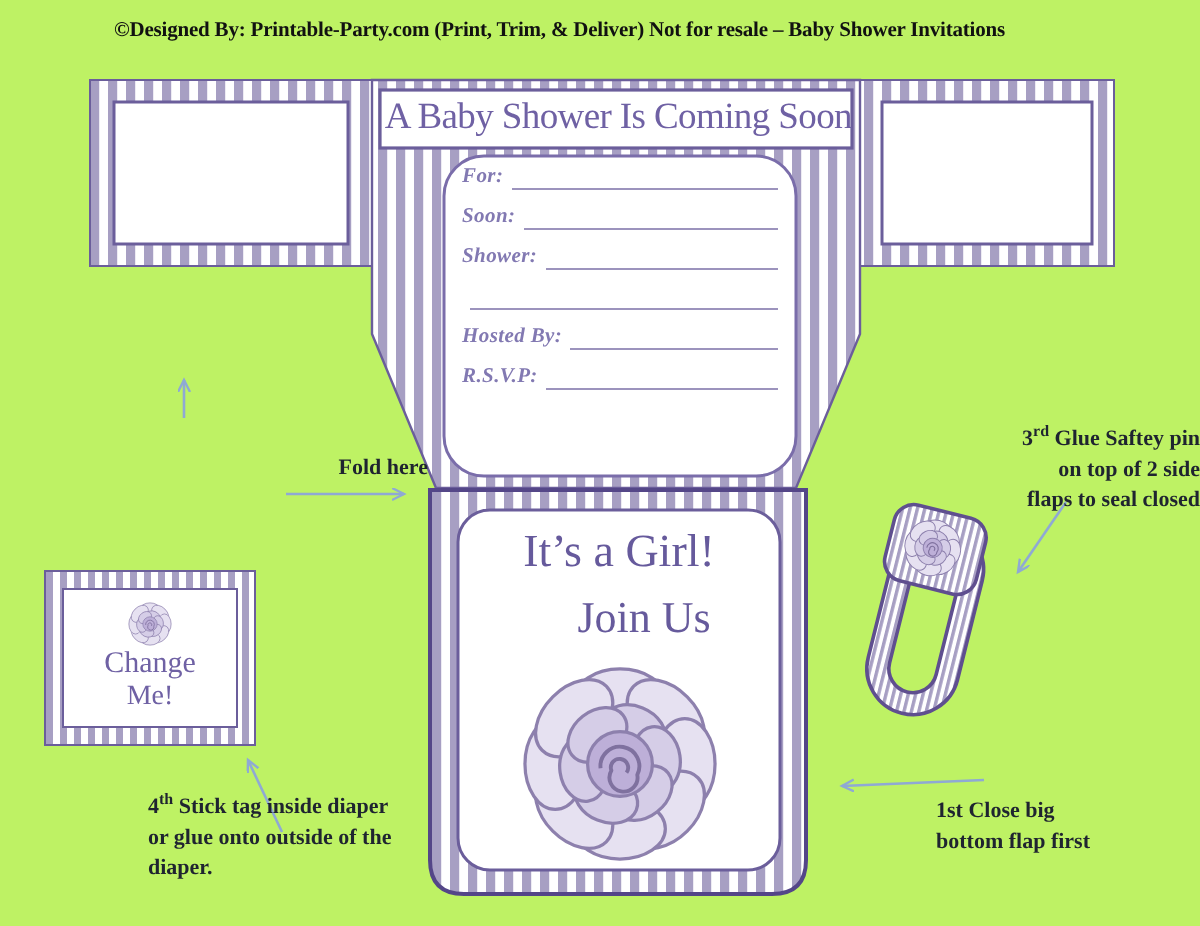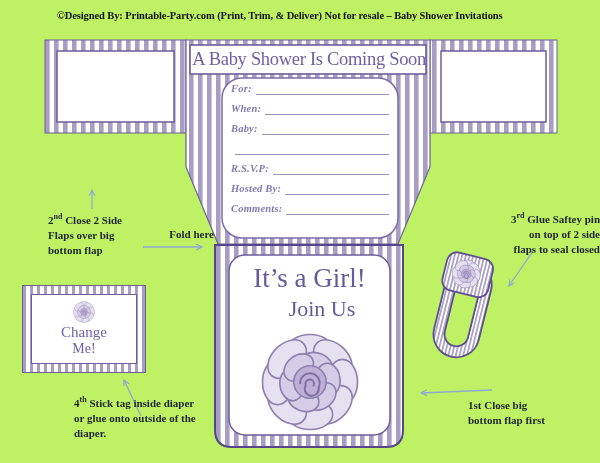--- a/index.html
+++ b/index.html
@@ -13,24 +13,24 @@
 
   .title{left:190px;top:45px;width:236px;height:29px;line-height:29px;text-align:right;
          font-size:18.5px;color:#6f61a4;letter-spacing:-0.3px;white-space:nowrap;}
 
   .form{left:231px;top:75px;width:158px;}
   .frow{display:flex;align-items:flex-end;height:20px;}
   .flabel{font-style:italic;font-weight:600;font-size:10.5px;color:#8279b2;white-space:nowrap;
           line-height:12px;letter-spacing:0.2px;}
   .fline{flex:1;border-bottom:1px solid #9c93bd;margin-left:4px;height:1px;}
 
-  .girl1{left:229px;top:263px;width:161px;text-align:center;font-size:27px;color:#665a9c;white-space:nowrap;}
+  .girl1{left:229px;top:263px;width:161px;text-align:center;font-size:23px;color:#665a9c;white-space:nowrap;}
   .girl2{left:229px;top:296px;width:186px;text-align:center;font-size:22px;color:#665a9c;white-space:nowrap;}
 
-  .tag{left:22px;top:285px;width:124px;height:88px;box-sizing:border-box;padding:8px;
+  .tag{left:22px;top:285px;width:106px;height:88px;box-sizing:border-box;padding:8px;
        background:repeating-linear-gradient(90deg,#a79fc3 0 3.5px,#ffffff 3.5px 7px);
        border:1px solid #6b5e9b;}
   .tag-inner{width:100%;height:100%;box-sizing:border-box;background:#fff;border:1.5px solid #6b5e9b;
              display:flex;flex-direction:column;align-items:center;justify-content:center;}
   .tag-line1{font-size:15px;color:#6f61a4;line-height:16px;}
   .tag-line2{font-size:14px;color:#6f61a4;line-height:18px;}
 
   .instr{font-size:11px;font-weight:700;color:#1f2430;line-height:15px;}
   .instr sup{font-size:8px;}
   .i-step2{left:48px;top:209px;width:102px;}
@@ -123,61 +123,54 @@
   <div class="abs copyright">©Designed By: Printable-Party.com   (Print, Trim, &amp; Deliver) Not for resale – Baby Shower Invitations</div>
 
   <div class="abs title">A Baby Shower Is Coming Soon</div>
 
   <div class="abs form">
     <div class="frow">
       <span class="flabel">For:</span>
       <span class="fline"></span>
     </div>
     <div class="frow">
-      <span class="flabel">When:</span>
+      <span class="flabel">Soon:</span>
       <span class="fline"></span>
     </div>
     <div class="frow">
-      <span class="flabel">Baby:</span>
+      <span class="flabel">Shower:</span>
       <span class="fline"></span>
     </div>
     <div class="frow">
       <span class="flabel"></span>
       <span class="fline"></span>
     </div>
     <div class="frow">
-      <span class="flabel">R.S.V.P:</span>
-      <span class="fline"></span>
-    </div>
-    <div class="frow">
       <span class="flabel">Hosted By:</span>
       <span class="fline"></span>
     </div>
     <div class="frow">
-      <span class="flabel">Comments:</span>
+      <span class="flabel">R.S.V.P:</span>
       <span class="fline"></span>
     </div>
   </div>
 
   <div class="abs girl1">It’s a Girl!</div>
   <div class="abs girl2">Join Us</div>
 
   <div class="abs tag">
     <div class="tag-inner">
       <svg width="26" height="24" viewBox="0 0 100 100">
         <use href="#rose"></use>
       </svg>
       <div class="tag-line1">Change</div>
       <div class="tag-line2">Me!</div>
     </div>
   </div>
 
-  <div class="abs instr i-step2">
-    <span>2</span><sup>nd</sup><span> Close 2 Side Flaps over big bottom flap</span>
-  </div>
 
   <div class="abs instr i-fold">Fold here</div>
 
   <div class="abs instr i-step3">
     <span>3</span><sup>rd</sup><span> Glue Saftey pin on top of 2 side flaps to seal closed</span>
   </div>
 
   <div class="abs instr i-step4">
     <span>4</span><sup>th</sup><span> Stick tag inside diaper or glue onto outside of the diaper.</span>
   </div>

